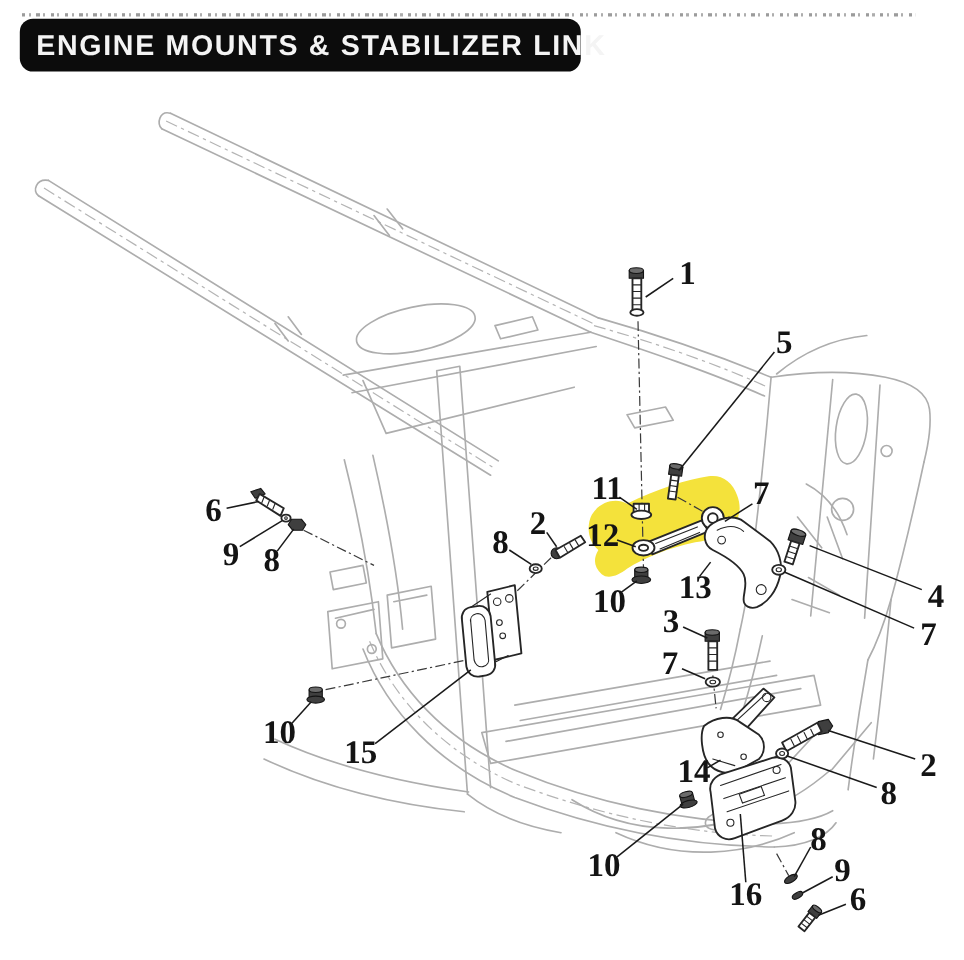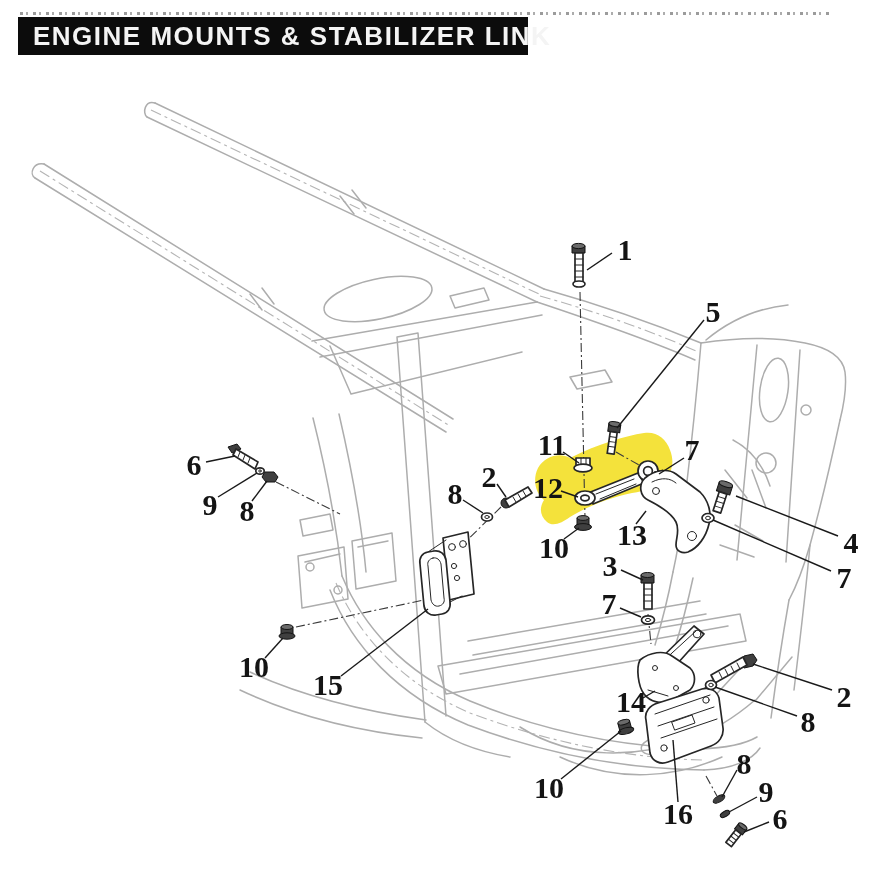--- a/index.html
+++ b/index.html
@@ -1,21 +1,21 @@
 <!DOCTYPE html>
 <html><head>
 <meta charset="utf-8">
 <style>
   html,body{margin:0;padding:0;background:#ffffff;}
   .page{position:relative;width:876px;height:873px;background:#ffffff;overflow:hidden;
         font-family:"Liberation Sans",sans-serif;}
   .scan-strip{position:absolute;left:20px;top:12px;width:812px;height:3px;opacity:.55;
         background:repeating-linear-gradient(90deg,#4a4a4a 0 3px,transparent 3px 6px,#6a6a6a 6px 8px,transparent 8px 13px);}
-  .title-bar{position:absolute;left:18px;top:17px;width:510px;height:38px;background:#0c0c0c;
-        display:flex;align-items:center;box-sizing:border-box;padding-left:15px;}
+  .title-bar{position:absolute;left:18px;top:17px;width:510px;height:48px;background:#0c0c0c;
+        display:flex;align-items:center;box-sizing:border-box;padding-left:15px;border-radius:12px;}
   .title-bar span{color:#f4f4f4;font-weight:700;font-size:26px;letter-spacing:1.5px;
         font-family:"Liberation Sans",sans-serif;white-space:nowrap;}
   svg{position:absolute;left:0;top:0;}
   .frame-line{stroke:#adadad;stroke-width:1.5;fill:none;stroke-linecap:round;stroke-linejoin:round;}
   .frame-dash{stroke:#b4b4b4;stroke-width:1.1;fill:none;stroke-dasharray:11 4 3 4;}
   .axis{stroke:#3a3a3a;stroke-width:1.1;fill:none;stroke-dasharray:9 3 2 3;}
   .part{stroke:#262626;stroke-width:1.7;fill:#ffffff;stroke-linejoin:round;stroke-linecap:round;}
   .part-thin{stroke:#262626;stroke-width:1;fill:none;stroke-linecap:round;}
   .part-dark{stroke:#141414;stroke-width:1;fill:#3f3f3f;stroke-linejoin:round;}
   .part-mid{stroke:#141414;stroke-width:1;fill:#6b6b6b;}

